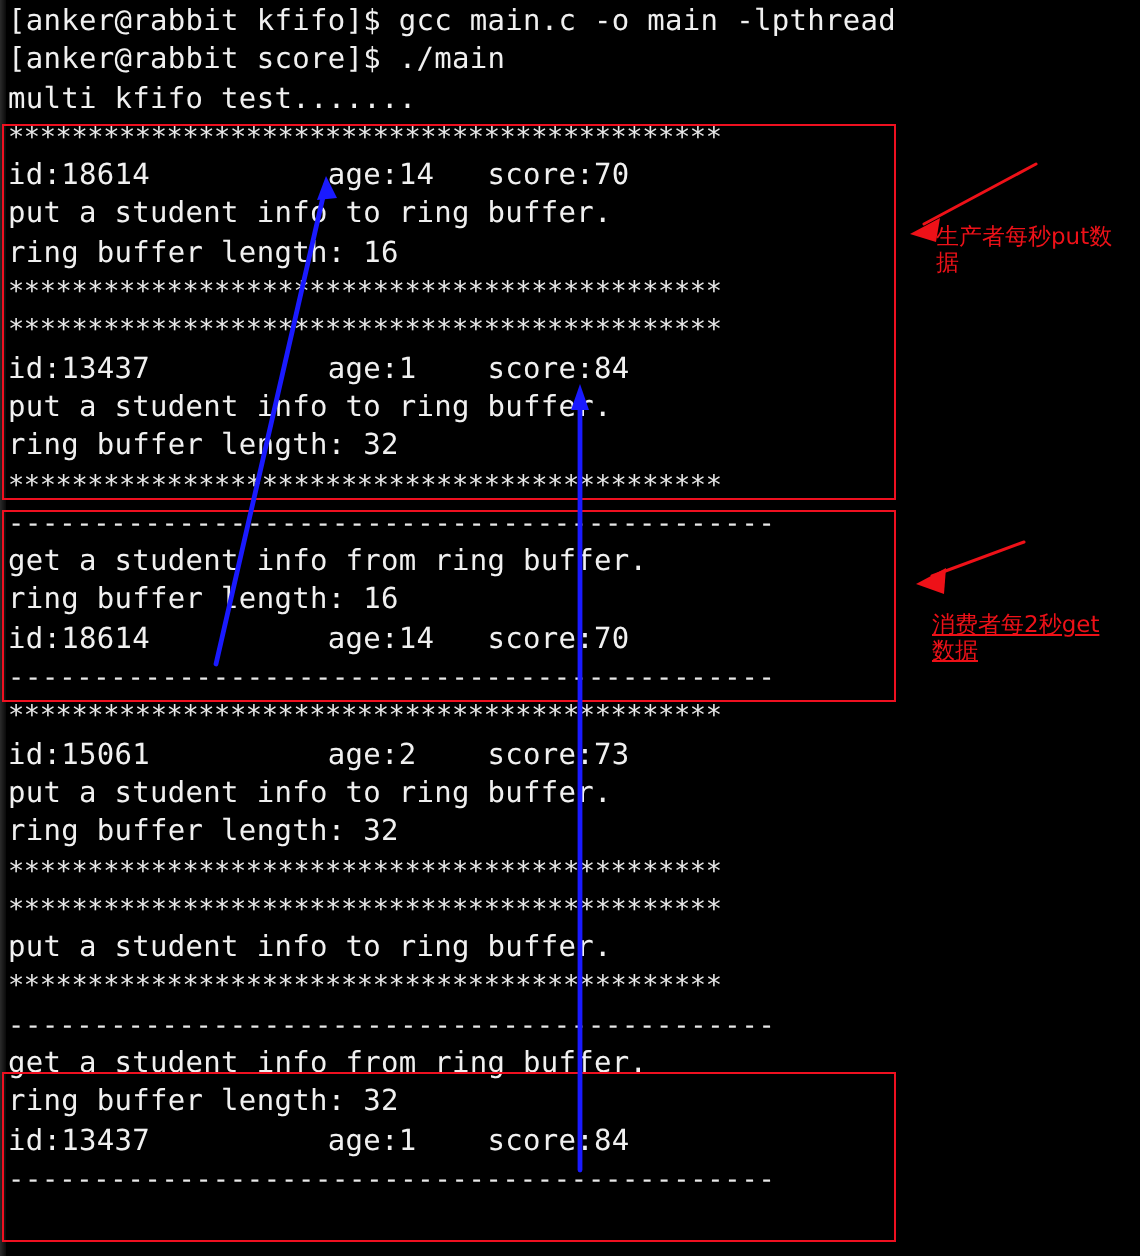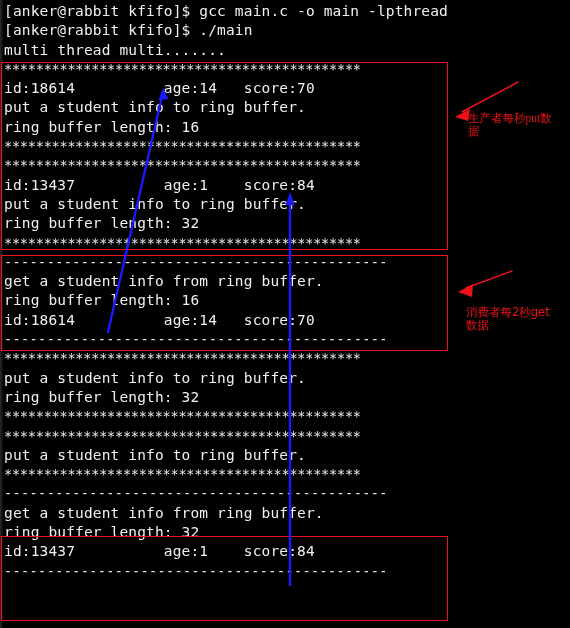--- a/index.html
+++ b/index.html
@@ -85,42 +85,43 @@
 </head>
 <body>
 
 <div id="screen">
 
   <div class="edge"></div>
 
   <div id="terminal">
 
     <div class="line">[anker@rabbit kfifo]$ gcc main.c -o main -lpthread</div>
-    <div class="line">[anker@rabbit kfifo]$ ./main</div>
-    <div class="line">multi thread multi.......</div>
+    <div class="line">[anker@rabbit score]$ ./main</div>
+    <div class="line">multi kfifo test.......</div>
 
     <div class="line sep">*********************************************</div>
     <div class="line">id:18614          age:14   score:70</div>
     <div class="line">put a student info to ring buffer.</div>
     <div class="line">ring buffer length: 16</div>
     <div class="line sep">*********************************************</div>
 
     <div class="line sep">*********************************************</div>
     <div class="line">id:13437          age:1    score:84</div>
     <div class="line">put a student info to ring buffer.</div>
     <div class="line">ring buffer length: 32</div>
     <div class="line sep">*********************************************</div>
 
     <div class="line dash">---------------------------------------------</div>
     <div class="line">get a student info from ring buffer.</div>
     <div class="line">ring buffer length: 16</div>
     <div class="line">id:18614          age:14   score:70</div>
     <div class="line dash">---------------------------------------------</div>
 
     <div class="line sep">*********************************************</div>
+    <div class="line">id:15061          age:2    score:73</div>
     <div class="line">put a student info to ring buffer.</div>
     <div class="line">ring buffer length: 32</div>
     <div class="line sep">*********************************************</div>
 
     <div class="line sep">*********************************************</div>
     <div class="line">put a student info to ring buffer.</div>
     <div class="line sep">*********************************************</div>
 
     <div class="line dash">---------------------------------------------</div>
     <div class="line">get a student info from ring buffer.</div>
@@ -142,16 +143,16 @@
     <line x1="290" y1="585" x2="290" y2="200" stroke="#1a1aff" stroke-width="2.4" stroke-linecap="round"></line>
     <polygon points="290,192 285.5,205 294.5,205" fill="#1a1aff"></polygon>
 
     <line x1="518" y1="82" x2="462" y2="112" stroke="#ee1118" stroke-width="1.5" stroke-linecap="round"></line>
     <polygon points="455,117 470,109 468,121" fill="#ee1118"></polygon>
 
     <line x1="512" y1="271" x2="466" y2="288" stroke="#ee1118" stroke-width="1.5" stroke-linecap="round"></line>
     <polygon points="458,292 473,284 472,297" fill="#ee1118"></polygon>
   </svg>
 
-  <div class="annot" style="left:468px; top:112px;font-family:Liberation Serif, serif;">生产者每秒put数据</div>
-  <div class="annot" style="left:466px; top:306px;">消费者每2秒get数据</div>
+  <div class="annot" style="left:468px; top:112px;">生产者每秒put数据</div>
+  <div class="annot" style="left:466px; top:306px;text-decoration:underline;">消费者每2秒get数据</div>
 
 </div>
 
 </body></html>

